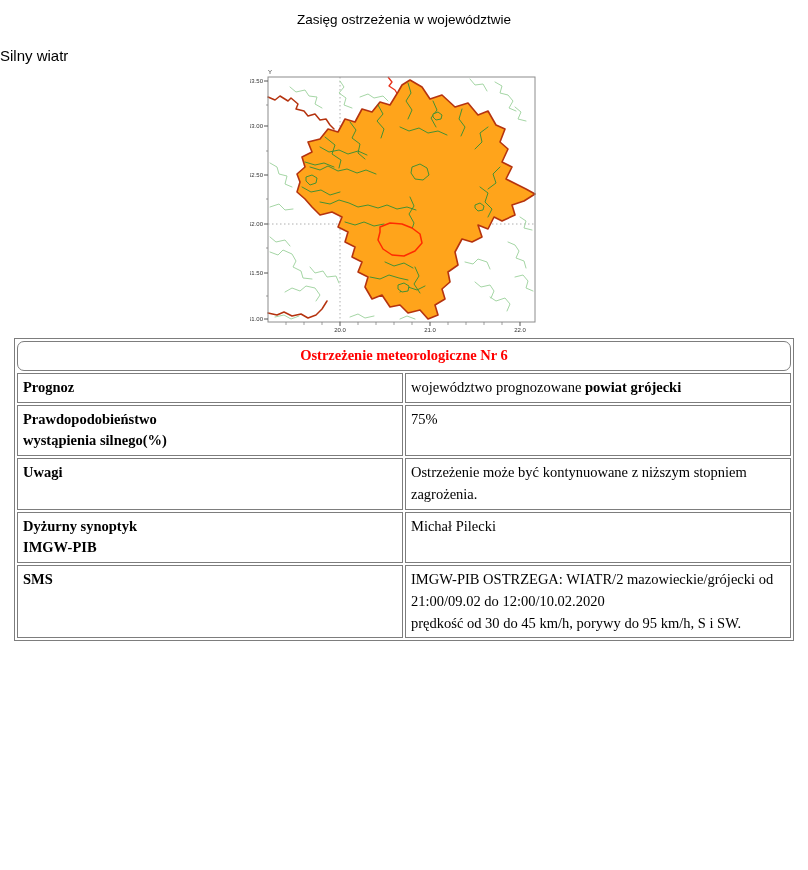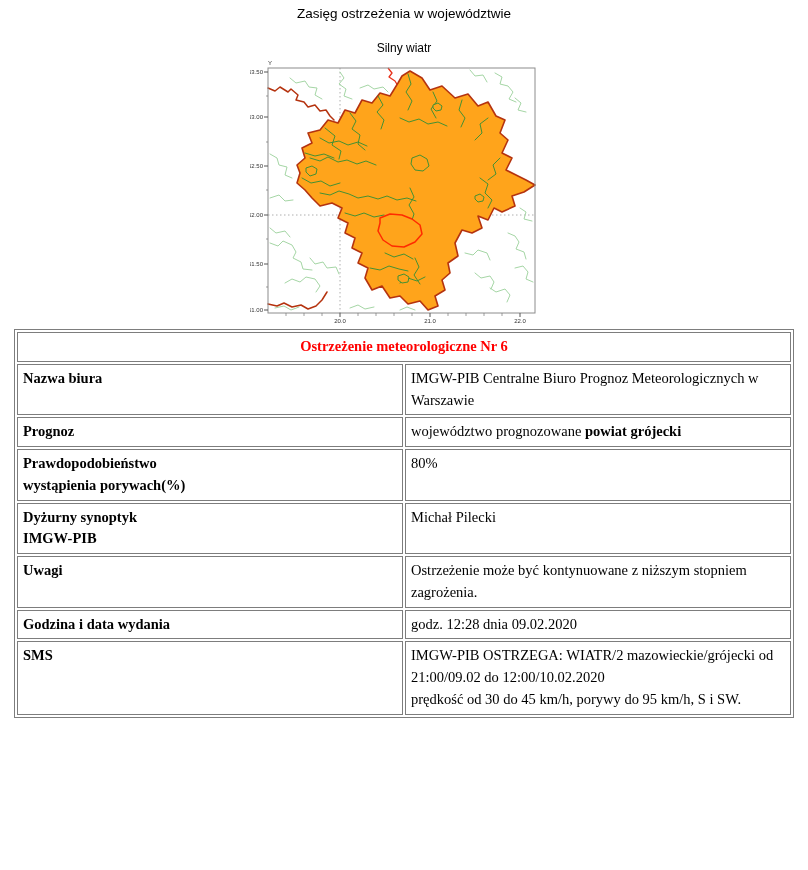--- a/index.html
+++ b/index.html
@@ -1,42 +1,42 @@
 <!DOCTYPE html>
 <html><head>
 <meta charset="utf-8">
 <style>
   html,body{margin:0;padding:0;background:#ffffff;}
   body{width:808px;height:870px;font-family:"Liberation Serif",serif;color:#000;}
 
-  .page-title{padding-top:6px;text-align:center;font-family:"Liberation Sans",sans-serif;
+  .page-title{padding-top:12px;text-align:center;font-family:"Liberation Sans",sans-serif;
               font-size:13.5px;color:#000;}
-  .map-caption{margin-top:20px;text-align:center;font-family:"Liberation Sans",sans-serif;
-               font-size:12px;color:#000;}
+  .map-caption{margin-top:20px;font-family:"Liberation Sans",sans-serif;
+               font-size:15px;color:#000;}
   .map-wrap{position:relative;height:271px;margin-top:3px;}
   .map-wrap svg{position:absolute;left:250px;top:0;}
 
   .frame{fill:none;stroke:#8c8c8c;stroke-width:1;}
   .grid{stroke:#9a9a9a;stroke-width:0.8;stroke-dasharray:1.5 2.5;fill:none;}
   .nbr{stroke:#a5d6a5;stroke-width:1;fill:none;stroke-linejoin:round;stroke-linecap:round;}
   .voj{fill:#FFA41B;stroke:#b5330f;stroke-width:1.6;stroke-linejoin:round;}
   .vborder{stroke:#b5330f;stroke-width:1.5;fill:none;stroke-linejoin:round;stroke-linecap:round;}
   .vborder2{stroke:#e8311a;stroke-width:1.3;fill:none;stroke-linejoin:round;}
   .pow{stroke:#2f8f35;stroke-width:0.9;fill:none;stroke-linejoin:round;stroke-linecap:round;}
   .powf{stroke:#2f8f35;stroke-width:0.9;fill:#FFA41B;stroke-linejoin:round;}
   .hl{fill:#FFA41B;stroke:#ff2b00;stroke-width:1.5;stroke-linejoin:round;}
   .tick{stroke:#555;stroke-width:1;}
   .mtick{stroke:#777;stroke-width:0.7;}
   .axlbl{font-family:"Liberation Sans",sans-serif;font-size:6px;fill:#333;}
 
   table.warn{border-collapse:separate;border-spacing:2px;margin:0 0 0 14px;width:780px;
              border:1px solid #7d7d7d;background:#fff;table-layout:fixed;}
   table.warn td{border:1px solid #7d7d7d;padding:3px 5px;vertical-align:top;
                 font-size:14.5px;line-height:1.5;white-space:pre-wrap;overflow:hidden;}
-  td.hdr{text-align:center;font-weight:bold;font-size:16px;color:#ff0000;padding:4px 5px;}
+  td.hdr{text-align:center;font-weight:bold;font-size:16px;color:#ff0000;padding:4px 5px;border-radius:7px;}
   td.lbl{width:196px;font-weight:bold;}
   td.val{}
   .b{font-weight:bold;}
 </style>
 </head>
 <body>
 
 <div class="page-title">Zasięg ostrzeżenia w województwie</div>
 
 <div class="map-caption">Silny wiatr</div>
@@ -154,44 +154,36 @@
     </g>
   </svg>
 </div>
 
 <table class="warn">
   <tbody>
       <tr>
     <td class="hdr" colspan="2">Ostrzeżenie meteorologiczne Nr 6</td>
   </tr>
   <tr>
-    <td class="lbl">Nazwa biura</td>
-    <td class="val">IMGW-PIB Centralne Biuro Prognoz Meteorologicznych w Warszawie</td>
-  </tr>
-  <tr>
     <td class="lbl">Prognoz</td>
     <td class="val"><span>województwo prognozowane </span><span class="b">powiat grójecki</span></td>
   </tr>
   <tr>
     <td class="lbl">Prawdopodobieństwo
-wystąpienia porywach(%)</td>
-    <td class="val">80%</td>
-  </tr>
-  <tr>
-    <td class="lbl">Dyżurny synoptyk
-IMGW-PIB</td>
-    <td class="val">Michał Pilecki</td>
+wystąpienia silnego(%)</td>
+    <td class="val">75%</td>
   </tr>
   <tr>
     <td class="lbl">Uwagi</td>
     <td class="val">Ostrzeżenie może być kontynuowane z niższym stopniem zagrożenia.</td>
   </tr>
   <tr>
-    <td class="lbl">Godzina i data wydania</td>
-    <td class="val">godz. 12:28 dnia 09.02.2020</td>
+    <td class="lbl">Dyżurny synoptyk
+IMGW-PIB</td>
+    <td class="val">Michał Pilecki</td>
   </tr>
   <tr>
     <td class="lbl">SMS</td>
     <td class="val">IMGW-PIB OSTRZEGA: WIATR/2 mazowieckie/grójecki od 21:00/09.02 do 12:00/10.02.2020
 prędkość od 30 do 45 km/h, porywy do 95 km/h, S i SW.</td>
   </tr>
 
 </tbody>
   </table>
 

